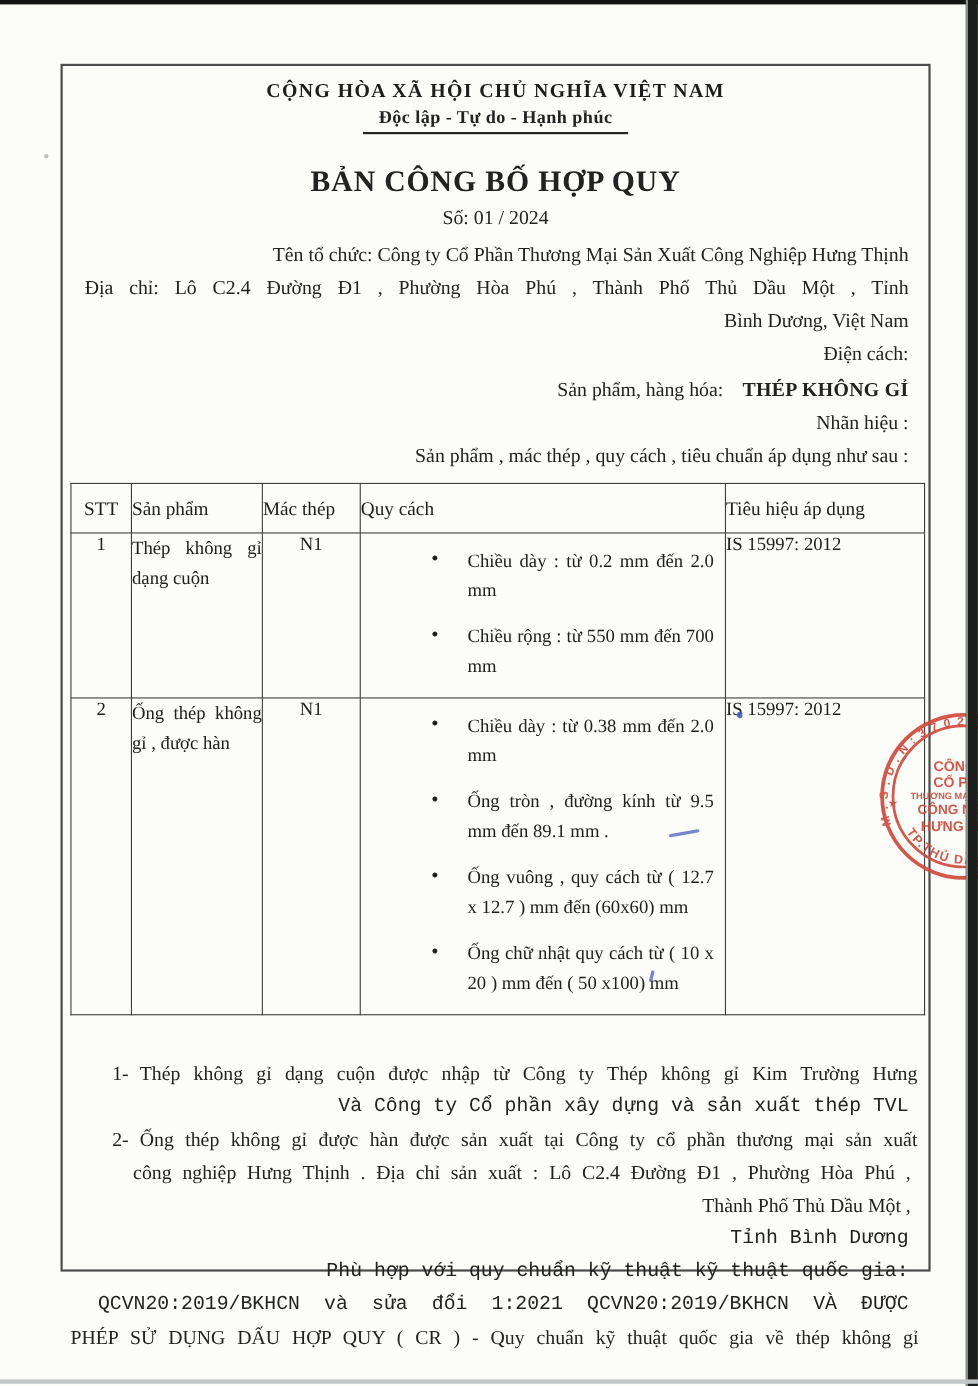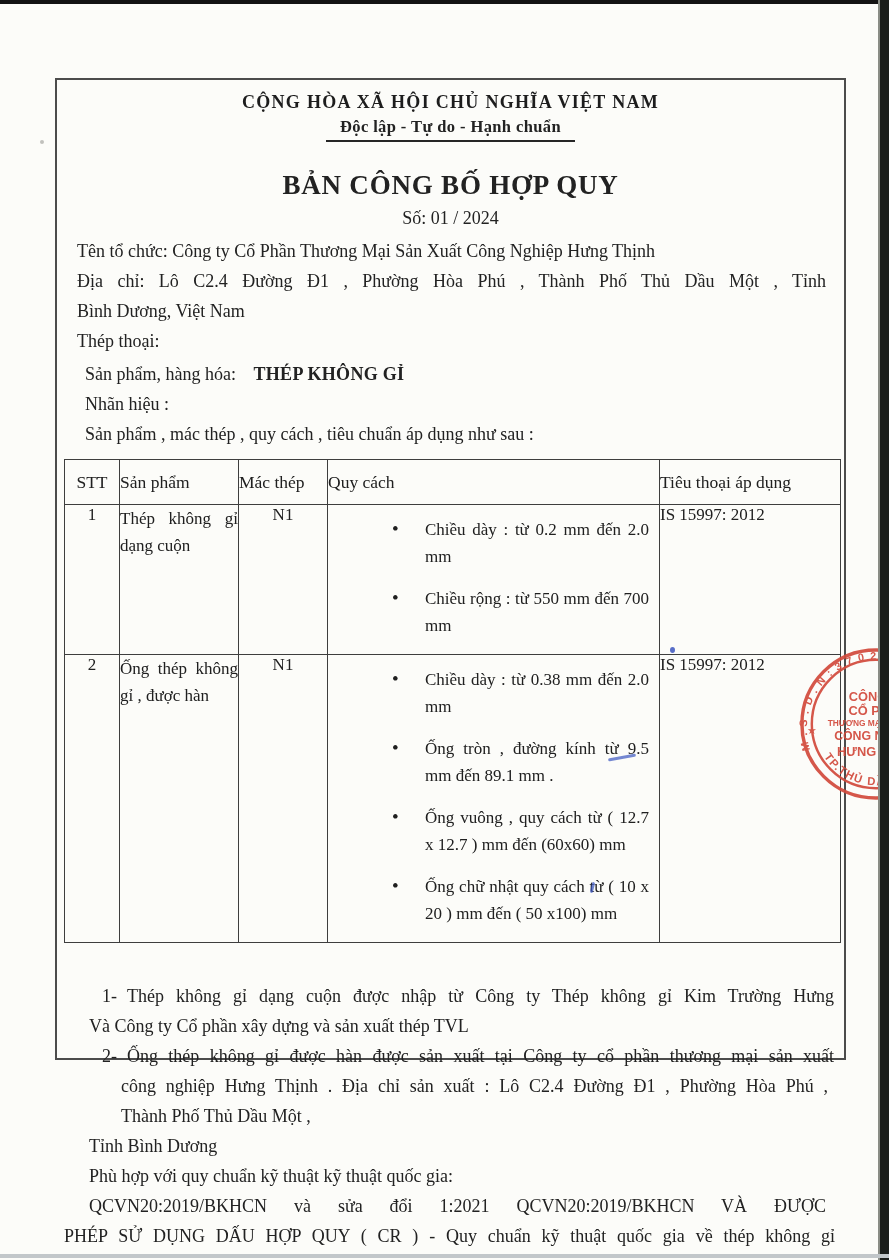--- a/index.html
+++ b/index.html
@@ -7,36 +7,36 @@
     position:relative; width:889px; height:1260px;
     background:#fcfcf9; overflow:hidden;
     font-family:"Liberation Serif", serif; color:#222;
   }
   
   .scan-top   { position:absolute; top:0; left:0; width:100%; height:4px; background:#131313; z-index:40; }
   .scan-right { position:absolute; top:0; right:0; width:9px; height:100%; background:#1b1e1b; border-left:2px solid #8a8d86; z-index:40; }
   .scan-bottom{ position:absolute; left:0; bottom:2px; width:100%; height:4px; background:#c2c7ca; z-index:40; }
 
   .border-box {
-    position:absolute; left:55px; top:78px; width:791px; height:982px;
+    position:absolute; left:55px; top:58px; width:791px; height:1098px;
     border:2px solid #4c4c4c; box-sizing:border-box; background:transparent;
   }
 
   .center { text-align:center; }
   .national-title { margin-top:12px; font-size:18px; font-weight:bold; letter-spacing:1.3px; color:#1d1d1d; }
   .motto-wrap { margin-top:4px; }
   .motto {
     display:inline-block; font-size:16.5px; font-weight:bold; letter-spacing:.4px;
     padding:0 14px 3px 14px; border-bottom:2.5px solid #262626;
   }
   .doc-title { margin-top:28px; font-size:27px; font-weight:bold; letter-spacing:.8px; }
   .doc-number { margin-top:7px; font-size:18px; }
 
   .content { position:absolute; left:2px; right:2px; top:156px; }
-  .content p { margin:0; font-size:18px; line-height:30px; }
+  .content p { margin:0; font-size:18px; line-height:30px;text-align:right; }
   .pl-body   { padding-left:18px; padding-right:16px; }
   .pl-prod   { padding-left:26px; padding-right:16px; }
   .stretch   { text-align:justify; text-align-last:justify; }
   b.prod     { letter-spacing:.3px;margin-left:13px; }
 
   
   table.spec { border-collapse:collapse; table-layout:fixed; width:776px; margin:10px 3px 0 5px; }
   table.spec col.c1{width:55px;} table.spec col.c2{width:119px;} table.spec col.c3{width:89px;}
   table.spec col.c4{width:332px;} table.spec col.c5{width:181px;}
   table.spec th, table.spec td {
@@ -56,21 +56,21 @@
   td.quycach li {
     position:relative; padding:0 10px 0 97px; margin-bottom:15px;
     text-align:justify; line-height:27px;
   }
   td.quycach li::before { content:"\2022"; position:absolute; left:64px; top:-1px; font-size:19px; }
 
   
   .notes { margin-top:38px; }
   .notes p { margin:0; font-size:18px; line-height:30px; }
   .n-first { padding-left:43px; padding-right:8px; }
-  .n-hang  { padding-left:30px; padding-right:16px; }
+  .n-hang  { padding-left:30px; padding-right:16px;font-family:Liberation Mono, monospace; }
   .n-deep  { padding-left:62px; padding-right:14px; }
   .n-std2  { padding-left:5px;  padding-right:7px; }
   .num { padding-right:10px; }
 
   
   .stamp { position:absolute; left:797px; top:645px; width:158px; height:158px; z-index:20; opacity:.92; }
   .stamp text { font-family:"Liberation Sans", sans-serif; }
 
   
   .ink { position:absolute; background:#3b55c0; z-index:15; }
@@ -85,49 +85,49 @@
 <div class="page">
 
   <div class="scan-top"></div>
   <div class="scan-right"></div>
   <div class="scan-bottom"></div>
 
   <div class="border-box">
 
     <div class="center national-title">CỘNG HÒA XÃ HỘI CHỦ NGHĨA VIỆT NAM</div>
     <div class="center motto-wrap">
-      <span class="motto">Độc lập - Tự do - Hạnh chuẩn</span>
+      <span class="motto">Độc lập - Tự do - Hạnh phúc</span>
     </div>
     <div class="center doc-title">BẢN CÔNG BỐ HỢP QUY</div>
     <div class="center doc-number">Số: 01 / 2024</div>
 
     <div class="content">
       <p class="pl-body">Tên tổ chức: Công ty Cổ Phần Thương Mại Sản Xuất Công Nghiệp Hưng Thịnh</p>
       <p class="pl-body stretch">Địa chỉ: Lô C2.4 Đường Đ1 , Phường Hòa Phú , Thành Phố Thủ Dầu Một , Tỉnh</p>
       <p class="pl-body">Bình Dương, Việt Nam</p>
-      <p class="pl-body">Thép thoại:</p>
+      <p class="pl-body">Điện cách:</p>
       <p class="pl-prod" style="margin-top:3px"><span>Sản phẩm, hàng hóa: </span><b class="prod">THÉP KHÔNG GỈ</b></p>
       <p class="pl-prod">Nhãn hiệu :</p>
       <p class="pl-prod">Sản phẩm , mác thép , quy cách , tiêu chuẩn áp dụng như sau :</p>
 
       <table class="spec">
         <colgroup>
             <col class="c1">
             <col class="c2">
             <col class="c3">
             <col class="c4">
             <col class="c5">
           </colgroup>
         <thead>
           <tr>
             <th class="th-stt">STT</th>
             <th class="th-left">Sản phẩm</th>
             <th class="th-left">Mác thép</th>
             <th class="th-left">Quy cách</th>
-            <th class="th-left">Tiêu thoại áp dụng</th>
+            <th class="th-left">Tiêu hiệu áp dụng</th>
           </tr>
         </thead>
         <tbody>
           <tr class="row1">
             <td class="stt">1</td>
             <td class="sanpham">Thép không gỉ dạng cuộn</td>
             <td class="macthep">N1</td>
             <td class="quycach">
               <ul>
                 <li>Chiều dày : từ 0.2 mm đến 2.0 mm</li>

